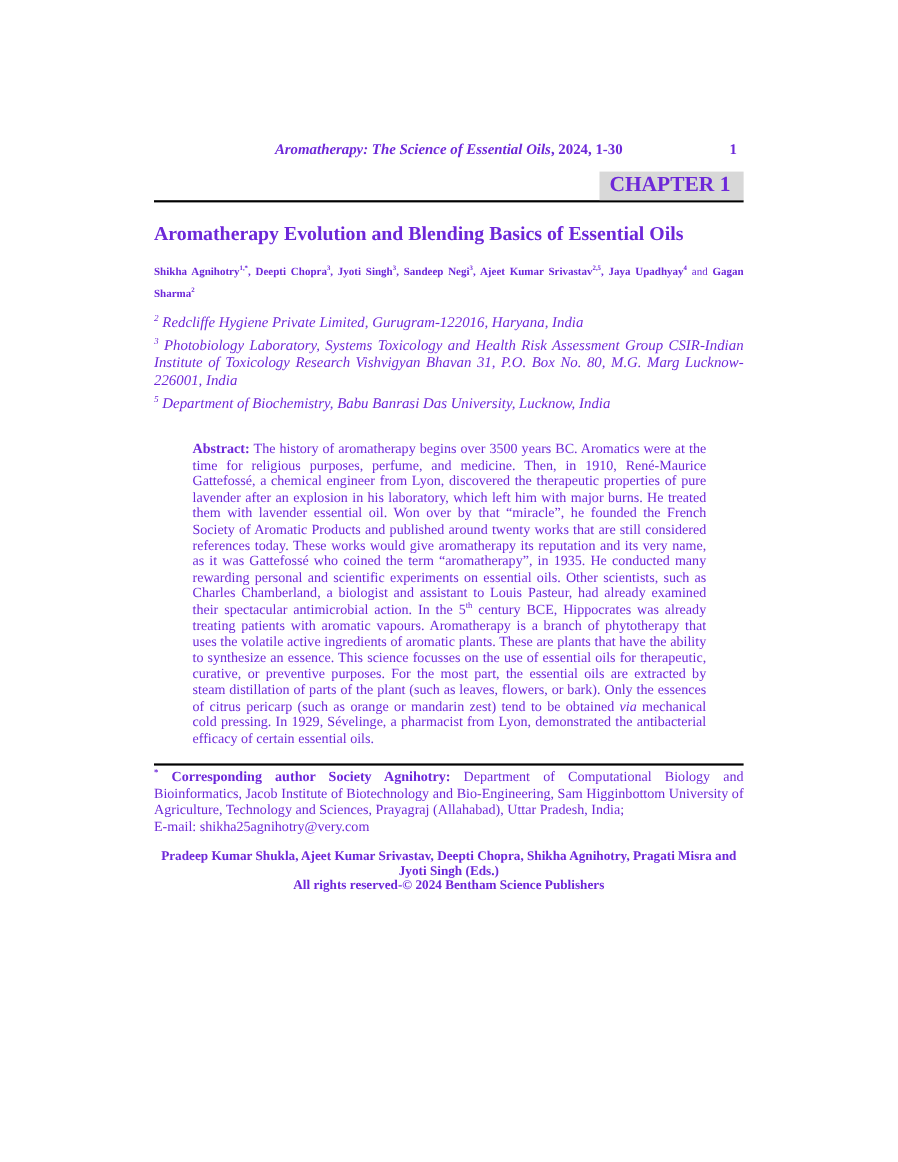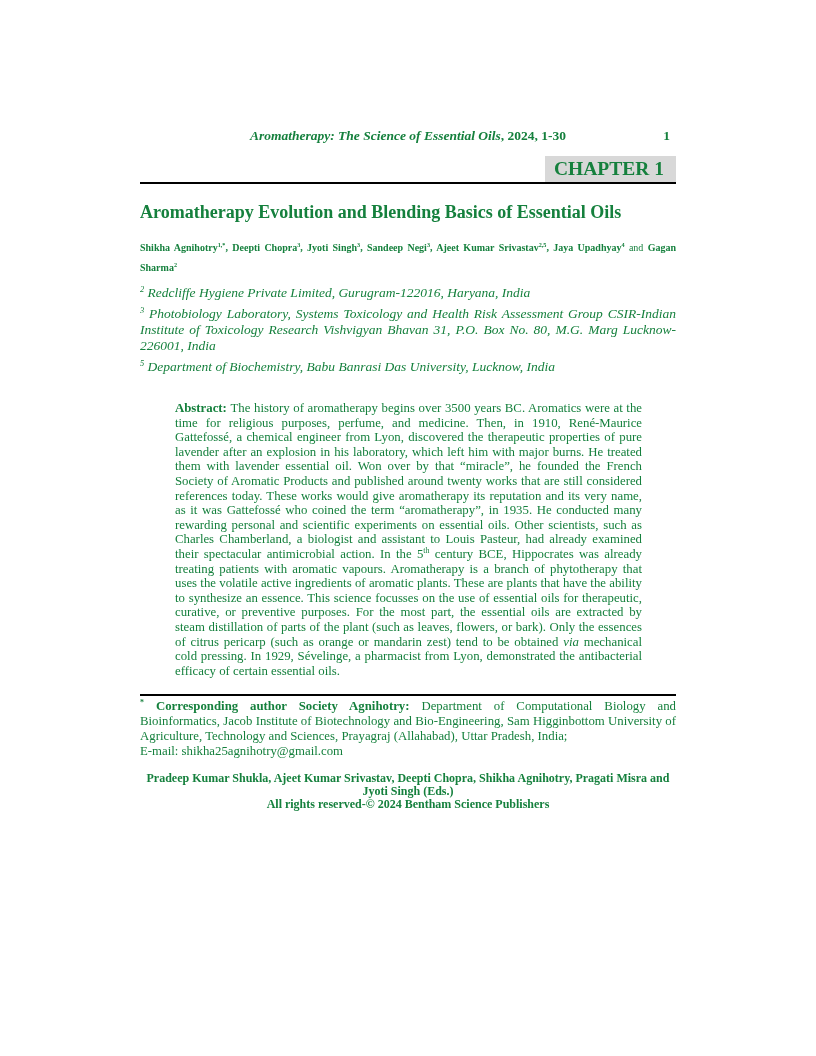--- a/index.html
+++ b/index.html
@@ -2,21 +2,21 @@
 <html><head>
 <meta charset="utf-8">
 <style>
   html, body { margin: 0; padding: 0; background: #ffffff; }
   .page {
     position: relative;
     width: 816px;
     height: 1056px;
     margin: 0 auto;
     background: #ffffff;
-    color: #15803d;
+    color: #6d28d9;
     font-family: "Liberation Serif", serif;
     box-sizing: border-box;
     padding: 128px 140px 0 140px;
     overflow: hidden;
   }
   sup { font-size: 0.62em; line-height: 0; vertical-align: super; }
   .b { font-weight: bold; }
   .i { font-style: italic; }
 
   .running-head-row {
@@ -121,20 +121,20 @@
     <p class="affiliation"><sup>2</sup><span> Redcliffe Hygiene Private Limited, Gurugram-122016, Haryana, India</span></p>
     <p class="affiliation"><sup>3</sup><span> Photobiology Laboratory, Systems Toxicology and Health Risk Assessment Group CSIR-Indian Institute of Toxicology Research Vishvigyan Bhavan 31, P.O. Box No. 80, M.G. Marg Lucknow-226001, India</span></p>
     <p class="affiliation"><sup>5</sup><span> Department of Biochemistry, Babu Banrasi Das University, Lucknow, India</span></p>
   </div>
 
   <p class="abstract"><span class="b">Abstract: </span><span>The history of aromatherapy begins over 3500 years BC. Aromatics were at the time for religious purposes, perfume, and medicine. Then, in 1910, René-Maurice Gattefossé, a chemical engineer from Lyon, discovered the therapeutic properties of pure lavender after an explosion in his laboratory, which left him with major burns. He treated them with lavender essential oil. Won over by that “miracle”, he founded the French Society of Aromatic Products and published around twenty works that are still considered references today. These works would give aromatherapy its reputation and its very name, as it was Gattefossé who coined the term “aromatherapy”, in 1935. He conducted many rewarding personal and scientific experiments on essential oils. Other scientists, such as Charles Chamberland, a biologist and assistant to Louis Pasteur, had already examined their spectacular antimicrobial action. In the 5</span><sup>th</sup><span> century BCE, Hippocrates was already treating patients with aromatic vapours. Aromatherapy is a branch of phytotherapy that uses the volatile active ingredients of aromatic plants. These are plants that have the ability to synthesize an essence. This science focusses on the use of essential oils for therapeutic, curative, or preventive purposes. For the most part, the essential oils are extracted by steam distillation of parts of the plant (such as leaves, flowers, or bark). Only the essences of citrus pericarp (such as orange or mandarin zest) tend to be obtained </span><span class="i">via</span><span> mechanical cold pressing. In 1929, Sévelinge, a pharmacist from Lyon, demonstrated the antibacterial efficacy  of certain essential oils.</span></p>
 
   <div class="footnote-rule"></div>
 
   <p class="footnote"><sup class="b">*</sup><span class="b"> Corresponding author Society Agnihotry: </span><span>Department of Computational Biology and Bioinformatics, Jacob Institute of Biotechnology and Bio-Engineering, Sam Higginbottom University of Agriculture, Technology and Sciences, Prayagraj (Allahabad), Uttar Pradesh, India;</span></p>
-  <p class="footnote email-line">E-mail: shikha25agnihotry@gmail.com</p>
+  <p class="footnote email-line">E-mail: shikha25agnihotry@very.com</p>
 
   <div class="footer-block">
     <p class="editors">Pradeep Kumar Shukla, Ajeet Kumar Srivastav, Deepti Chopra, Shikha Agnihotry, Pragati Misra and Jyoti Singh (Eds.)</p>
     <p class="rights">All rights reserved-© 2024 Bentham Science Publishers</p>
   </div>
 
 </div>
 
 </body></html>

